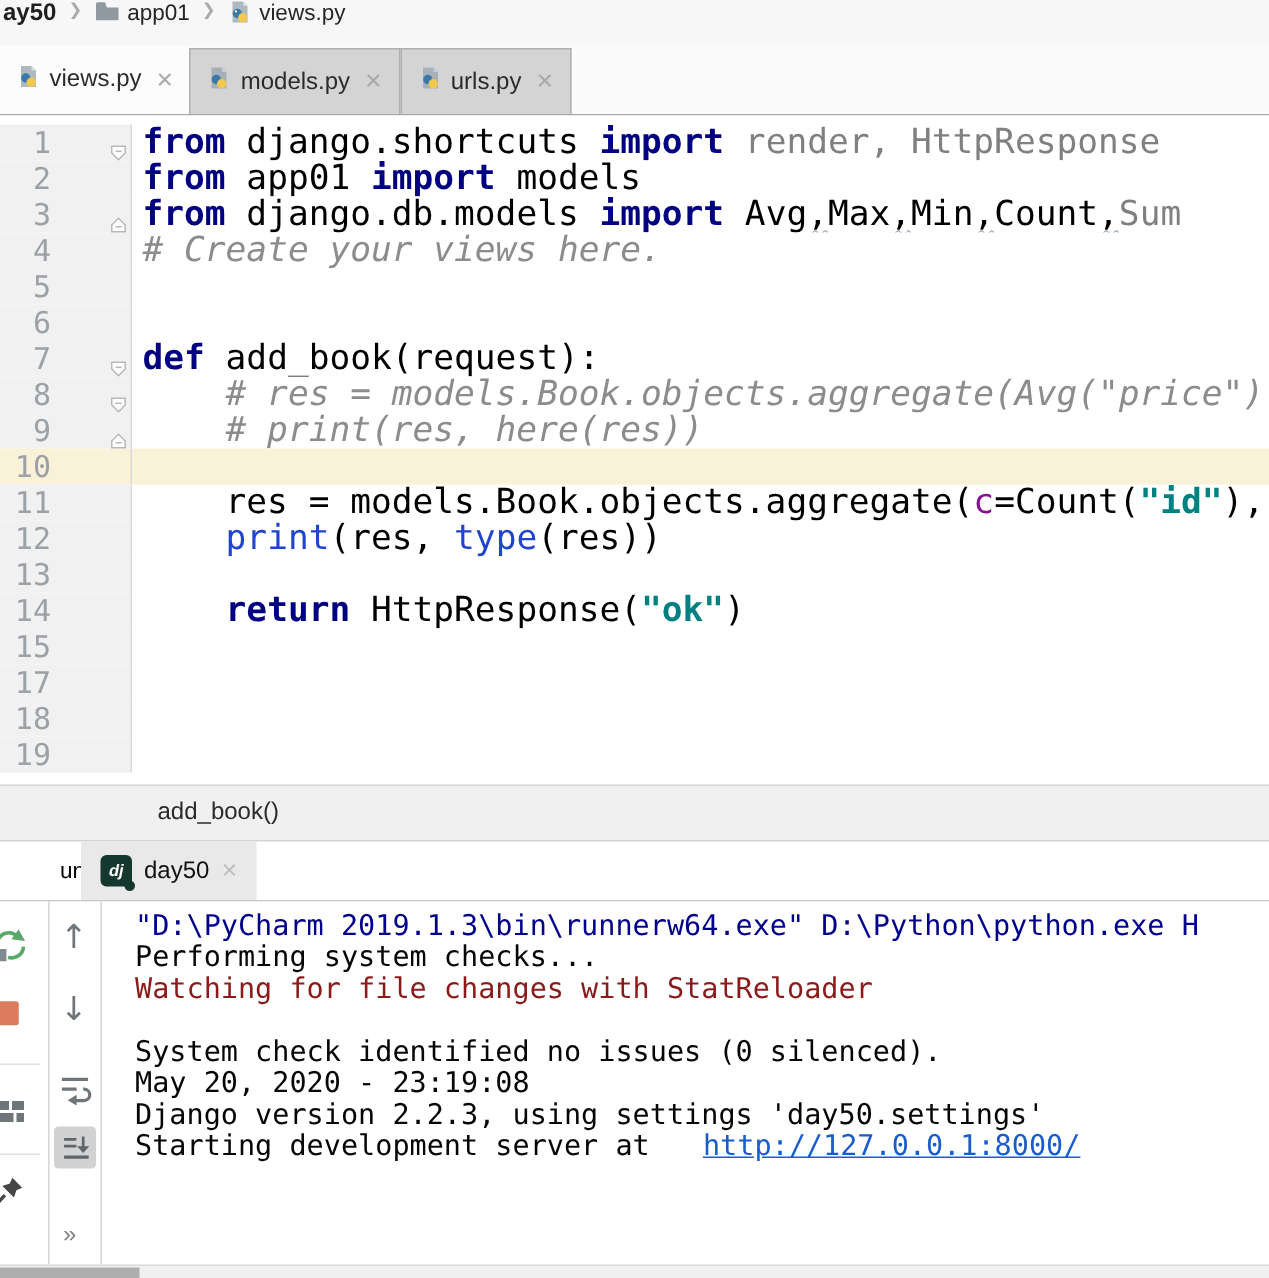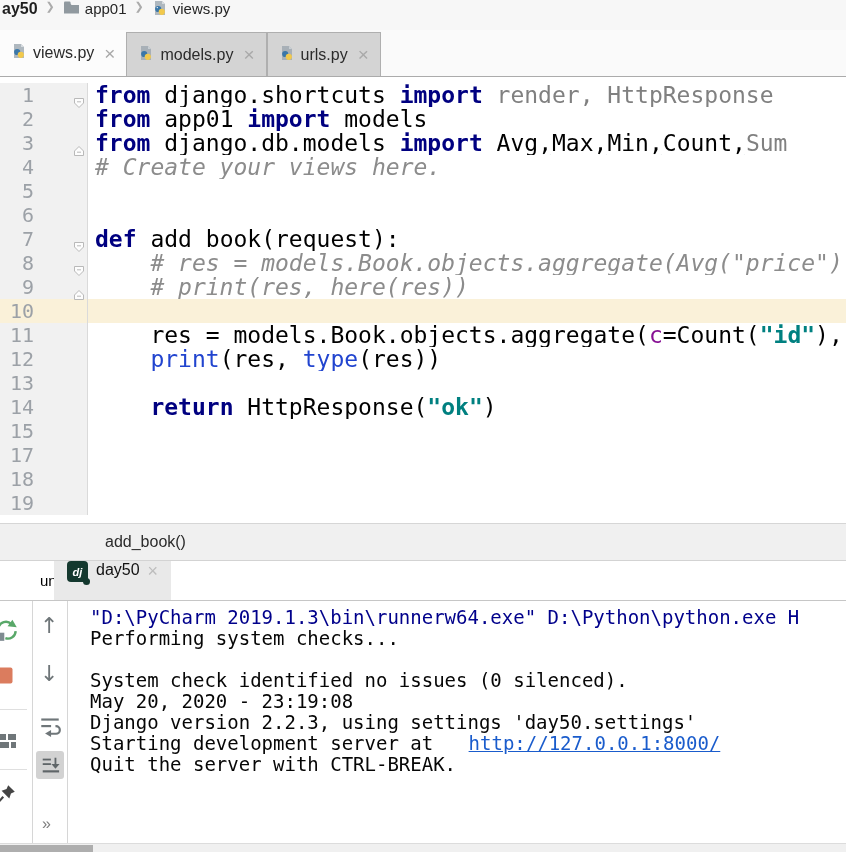--- a/index.html
+++ b/index.html
@@ -46,21 +46,21 @@
 
   
   #bottom-breadcrumb { height:37px; background:#F0F0F0; border-top:1px solid #D6D6D6;
                        display:flex; align-items:center; padding-left:105px;
                        font-size:16px; color:#2B2B2B; }
 
   
   #run-row { height:41px; background:#FFFFFF; border-top:1px solid #D3D3D3;
              border-bottom:1px solid #C6C6C6; display:flex; align-items:stretch; }
   .run-prefix { font-size:15px; color:#000; align-self:center; width:24px;padding-left:40px; }
-  .run-tab { display:flex; gap:8px; background:#E9E9E9;
+  .run-tab { display:flex; align-items:center; gap:8px; background:#E9E9E9;
              padding:0 13px; margin-left:14px; }
   .dj-icon { width:21px; height:21px; background:#14382E; color:#fff; border-radius:4px;
              font-size:11px; font-weight:bold; display:flex; align-items:center;
              justify-content:center; position:relative; font-style:italic; }
   .dj-icon::after { content:""; position:absolute; right:-2px; bottom:-3px; width:7px;
                     height:7px; background:#14382E; border-radius:50%; }
   .run-tab-label { font-size:16px; color:#111; }
   .run-tab .close { color:#BDBDBD; font-size:18px; }
 
   
@@ -371,26 +371,26 @@
             <path d="M17 3 V13" stroke="#5F6568" stroke-width="2"></path>
             <polygon points="12.5,10 21.5,10 17,15" fill="#5F6568"></polygon>
             <path d="M3 18 H21" stroke="#5F6568" stroke-width="2.4"></path>
           </svg>
       </span>
       <span class="cicon more-glyph" style="left:9px; top:214px;">»</span>
     </div>
     <div class="cout" id="console-output">
         <div class="cline"><span class="cl-cmd">"D:\PyCharm 2019.1.3\bin\runnerw64.exe" D:\Python\python.exe H</span></div>
         <div class="cline"><span class="cl-out">Performing system checks...</span></div>
+        <div class="cline"><span class="cl-err">Watching for file changes with StatReloader</span></div>
         <div class="cline"><span class="cl-out">&nbsp;</span></div>
         <div class="cline"><span class="cl-out">System check identified no issues (0 silenced).</span></div>
         <div class="cline"><span class="cl-out">May 20, 2020 - 23:19:08</span></div>
         <div class="cline"><span class="cl-out">Django version 2.2.3, using settings 'day50.settings'</span></div>
         <div class="cline"><span class="cl-out">Starting development server at </span><span class="cl-link">http://127.0.0.1:8000/</span></div>
-        <div class="cline"><span class="cl-out">Quit the server with CTRL-BREAK.</span></div>
       </div>
   </div>
 
   <div id="hscroll">
     <div class="thumb"></div>
   </div>
 
 </div>
 
 </body></html>

